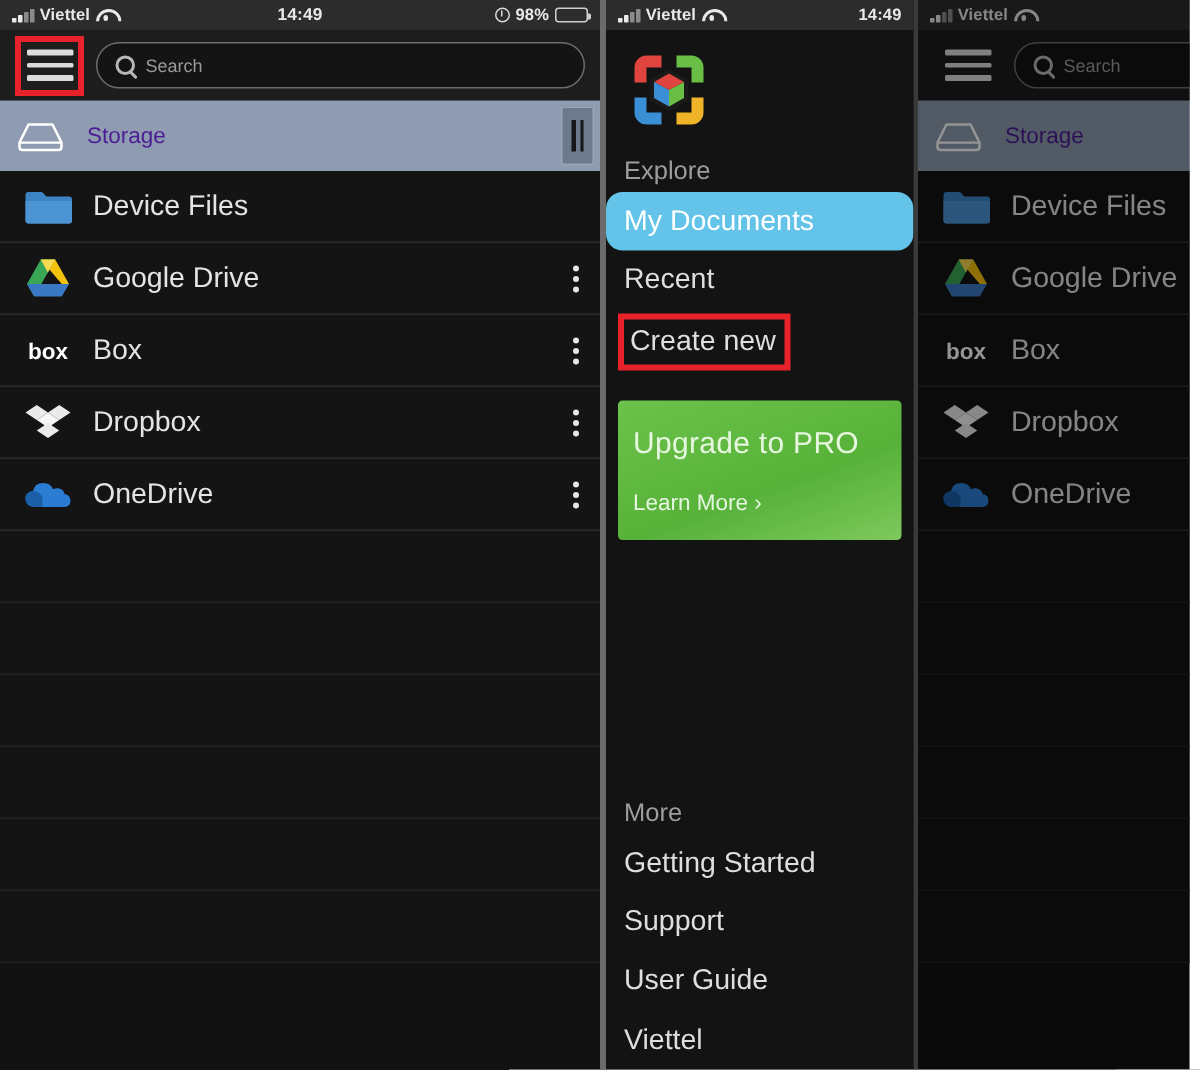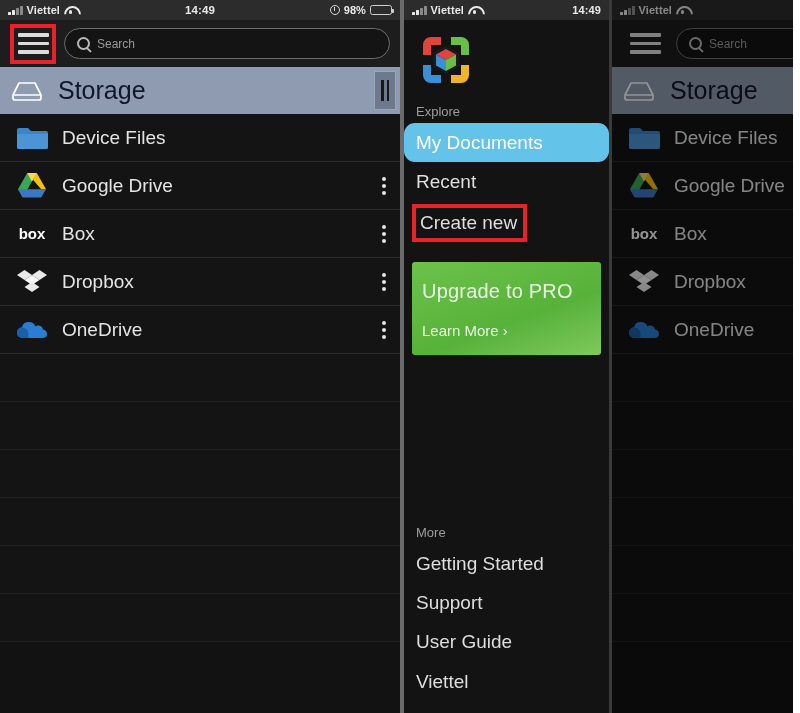--- a/index.html
+++ b/index.html
@@ -127,21 +127,21 @@
 
   
   .storage-row {
     height: 47px;
     background: #8e9bb0;
     display: flex; align-items: center;
     padding-left: 10px;
     position: relative;
   }
   .storage-row .drive-ico { flex: 0 0 auto; margin-right: 14px; }
-  .storage-label { color: #0f172a; font-size: 25px; }
+  .storage-label { color: #4c1d95; font-size: 15px; }
   .grip {
     position: absolute; right: 4px; top: 4px;
     width: 22px; height: 39px;
     background: #6d7a8e;
     border: 1.5px solid #9aa6b8;
     display: flex; align-items: center; justify-content: center; gap: 3px;
   }
   .grip i { display: block; width: 2.5px; height: 21px; background: #17171a; }
 
   
@@ -161,21 +161,21 @@
   }
   .kebab i { display: block; width: 4px; height: 4px; border-radius: 50%; background: #e6e6e6; }
   .empty-row { height: 48px; border-bottom: 1px solid #222222; }
 
   
   .drawer { background: #131313; height: 693px; display: flex; flex-direction: column; }
   .drawer-logo-area { padding: 9px 0 0 11px; height: 78px; }
   .app-logo { width: 62px; height: 62px; position: relative; }
 
   .drawer-section-label {
-    color: #9d9d9d; font-size: 13px;
+    color: #9d9d9d; font-size: 17px;
     padding: 6px 0 4px 12px;
   }
   .drawer-item {
     font-size: 19px; color: #dedede;
     padding: 7px 0 7px 12px;
     line-height: 1.33;
   }
   .drawer-item.active { background: #63c3e8; color: #ffffff; border-radius: 11px; }
   .drawer-item.boxed {
     display: inline-block;
@@ -188,21 +188,21 @@
     margin: 18px 8px 0 8px;
     height: 93px;
     border-radius: 3px;
     background: linear-gradient(160deg, #6cc24a 0%, #57b23a 60%, #7ec95c 100%);
     padding: 18px 0 0 10px;
   }
   .promo-title { color: #e7f7df; font-size: 20px; letter-spacing: .2px; }
   .promo-sub { color: #e7f7df; font-size: 15px; margin-top: 19px; }
 
   .drawer-spacer { flex: 1 1 auto; }
-  .drawer-more { padding-bottom: 12px; }
+  .drawer-more { }
 
   
   .dim-overlay {
     position: absolute; inset: 0;
     background: rgba(0,0,0,0.42);
     pointer-events: none;
   }
   .panel-right .inner { position: relative; width: 400px; }
 
   

